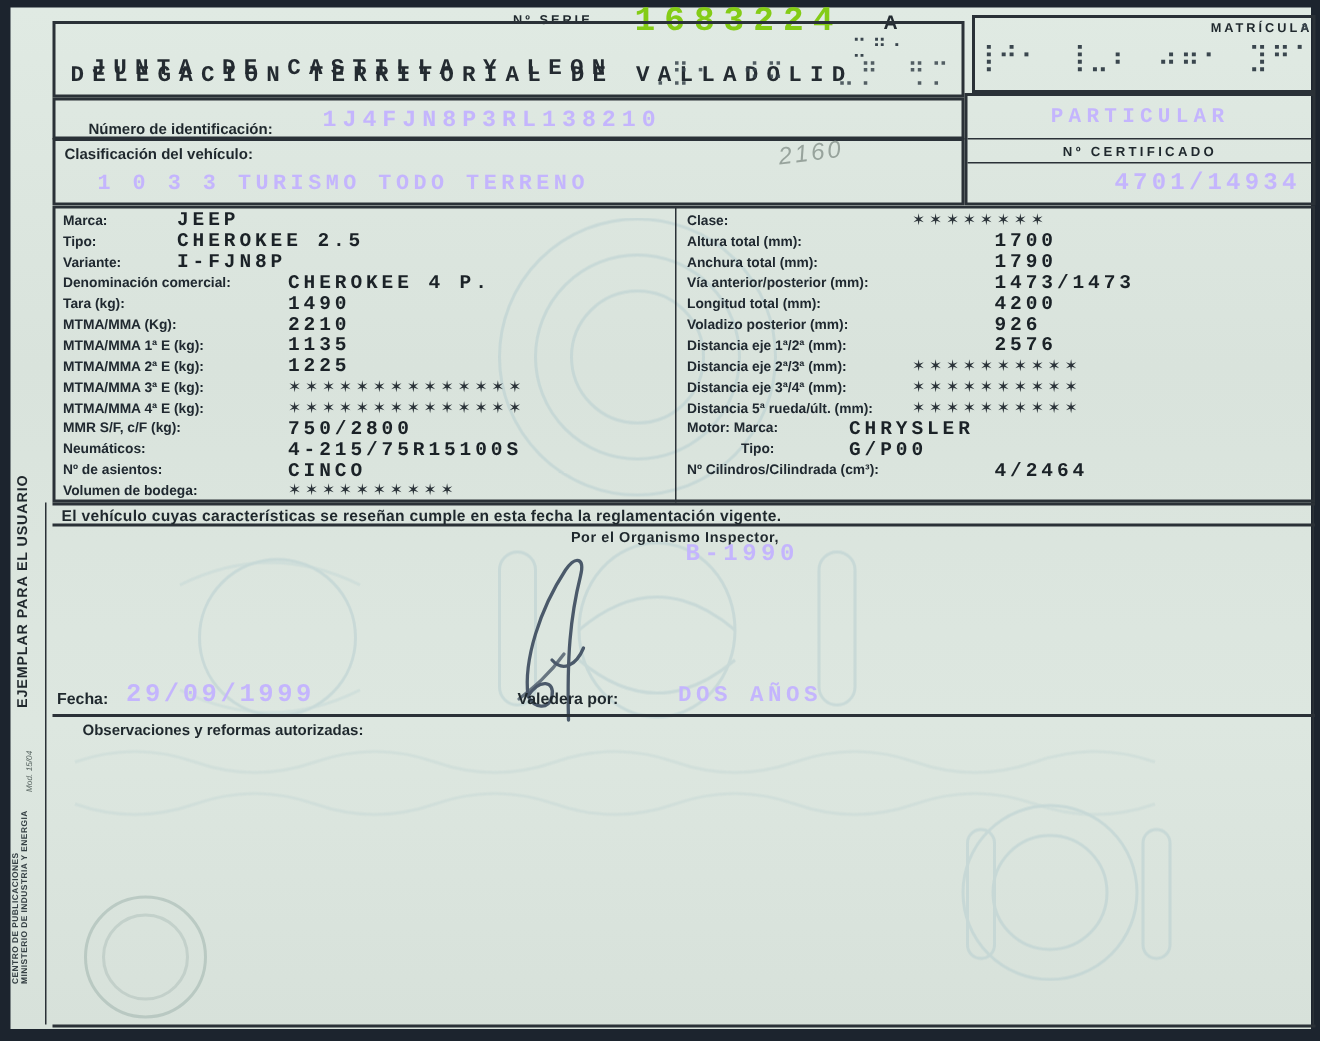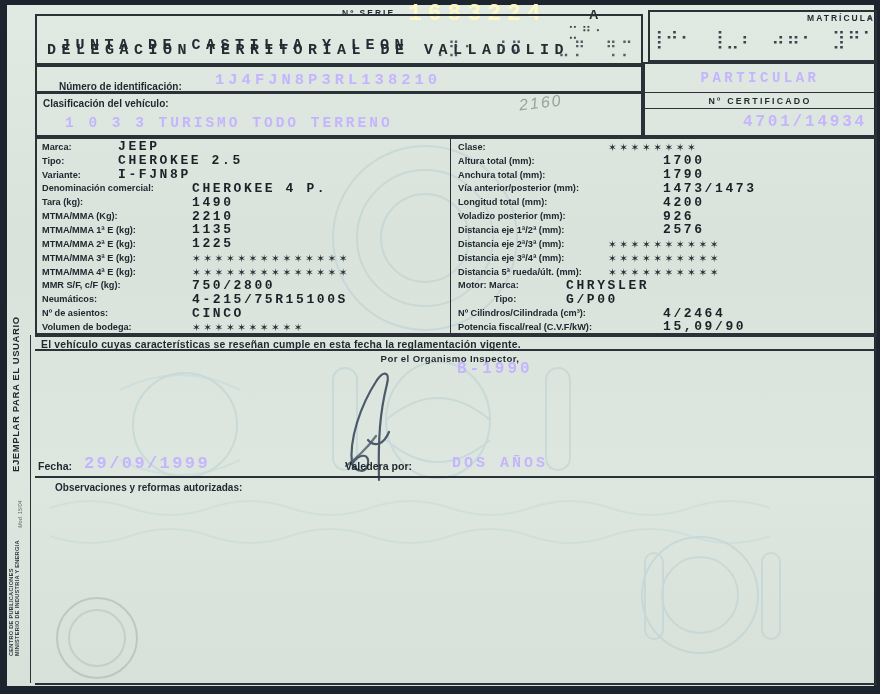--- a/index.html
+++ b/index.html
@@ -64,21 +64,21 @@
       <rect x="645" y="553" width="18" height="86" rx="9"></rect>
       <rect x="762" y="553" width="18" height="86" rx="9"></rect>
       <path d="M50,508 q40,-14 80,0 t80,0 t80,0 t80,0 t80,0 t80,0 t80,0 t80,0 t80,0" opacity="0.5"></path>
       <path d="M50,536 q40,14 80,0 t80,0 t80,0 t80,0 t80,0 t80,0 t80,0 t80,0 t80,0" opacity="0.5"></path>
       <path d="M120,390 q60,-30 120,0 M120,460 q60,30 120,0" opacity="0.6"></path>
     </g>
   </svg>
 
   <div class="hline z2" style="left:252px;top:15px;width:86px;"></div>
   <div class="abs lbl serie-label z2" style="left:342px;top:8px;">Nº SERIE</div>
-  <div class="abs serie-num z2" style="left:408px;top:1px;color:#fef9c3;">1683224</div>
+  <div class="abs serie-num z2" style="left:423px;top:1px;color:#84cc16;">1683224</div>
   <div class="abs z2" style="left:589px;top:7px;font-weight:800;font-size:13px;color:#242c32;">A</div>
   <div class="abs dotmatrix z2" style="left:568px;top:24px;font-size:13px;letter-spacing:4px;">⣉⠛⠂</div>
 
   <div class="box z2" style="left:35px;top:14px;width:608px;height:51px;">
     <div class="abs org-line" style="left:24px;top:19px;">JUNTA DE CASTILLA Y LEON</div>
     <div class="abs org-line" style="left:10px;top:24px;">DELEGACION TERRITORIAL DE VALLADOLID</div>
   </div>
   <div class="abs dotmatrix z2" style="left:432px;top:38px;font-size:16px;letter-spacing:4px;opacity:.85;">⢀⣛⠂⠀⠺⠭⠀⠀⣀⡛⠀⢛⡉</div>
 
   <div class="box z2" style="left:648px;top:10px;width:229px;height:52px;">
@@ -215,24 +215,20 @@
         <span class="s-lbl">Motor: Marca:</span>
         <span class="s-val">CHRYSLER</span>
       </div>
       <div class="srow short indent">
         <span class="s-lbl">Tipo:</span>
         <span class="s-val">G/P00</span>
       </div>
       <div class="srow">
         <span class="s-lbl">Nº Cilindros/Cilindrada (cm³):</span>
         <span class="s-val">4/2464</span>
-      </div>
-      <div class="srow">
-        <span class="s-lbl">Potencia fiscal/real (C.V.F/kW):</span>
-        <span class="s-val">15,09/90</span>
       </div>
     </div>
 
   <div class="abs z2" style="left:35px;top:335px;width:842px;height:16px;border-top:2px solid #2a3137;border-bottom:2px solid #2a3137;box-sizing:border-box;">
     <span class="lbl" style="display:block;padding:2px 0 0 6px;font-size:10.4px;letter-spacing:.2px;">El vehículo cuyas características se reseñan cumple en esta fecha la reglamentación vigente.</span>
   </div>
   <div class="abs lbl z2" style="left:240px;top:353px;width:420px;text-align:center;font-size:9.6px;letter-spacing:.4px;">Por el Organismo Inspector,</div>
   <div class="abs mono z2" style="left:457px;top:360px;font-size:16px;letter-spacing:3px;">B-1990</div>
 
   <svg class="abs z2" style="left:332px;top:366px;" width="110" height="116" viewBox="0 0 110 116">

